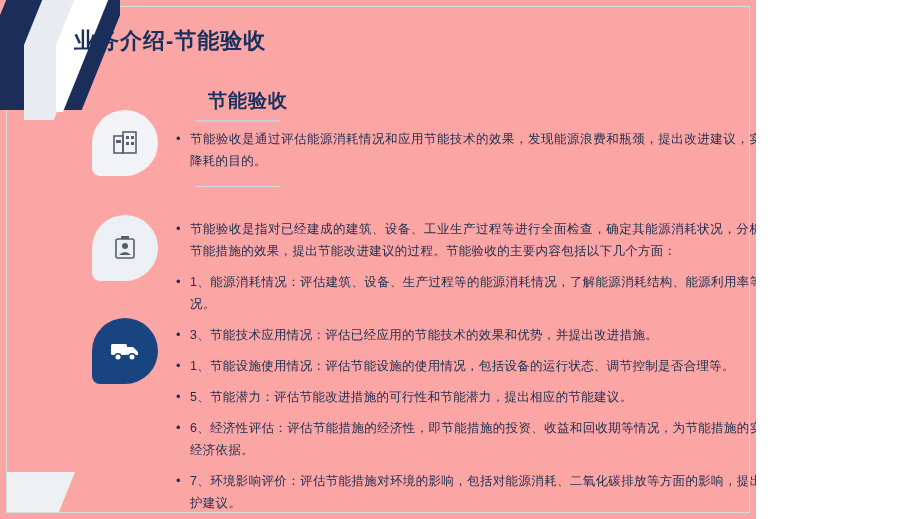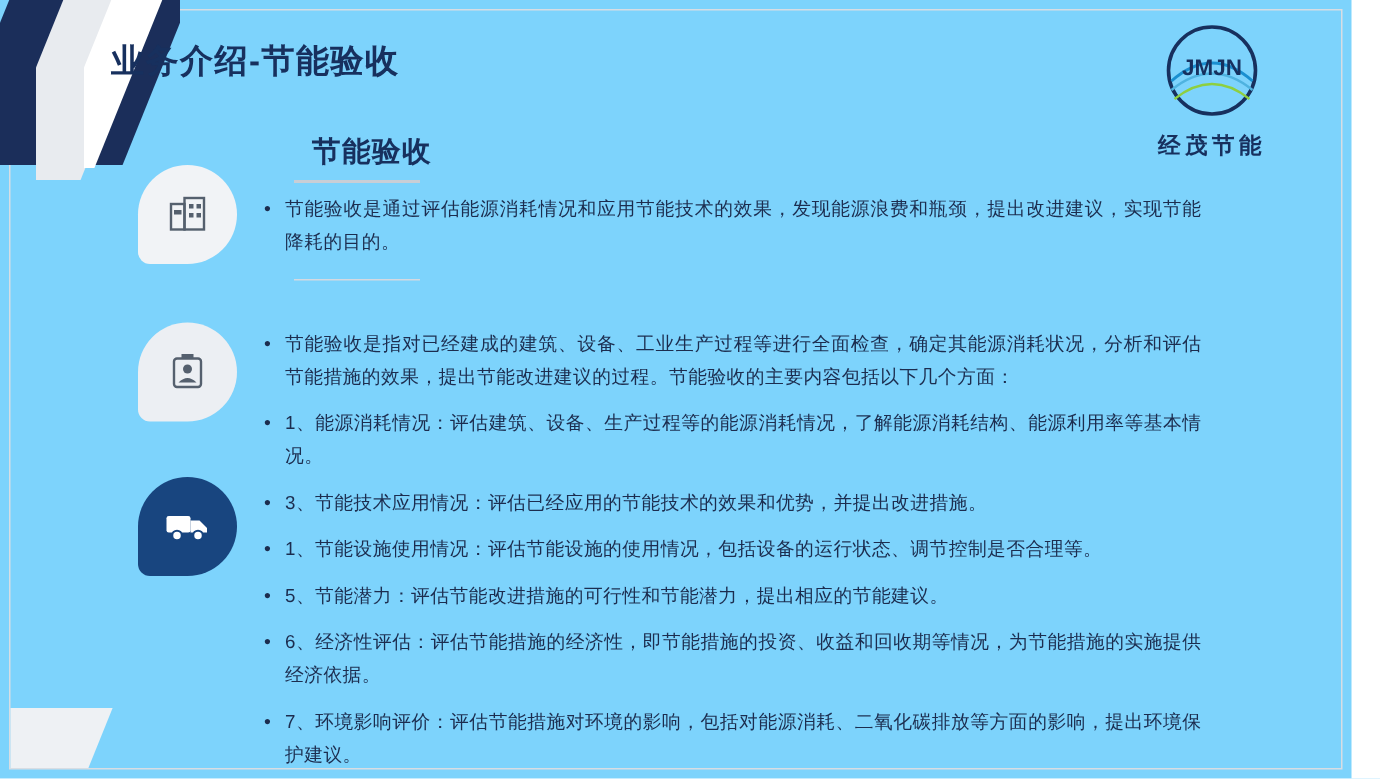--- a/index.html
+++ b/index.html
@@ -5,23 +5,23 @@
   html, body {
     margin: 0;
     padding: 0;
     background: #ffffff;
   }
   body {
     font-family: "Liberation Sans", sans-serif;
   }
   .slide {
     position: relative;
-    width: 901px;
+    width: 756px;
     height: 519px;
-    background: #7dd3fc;
+    background: #fca5a5;
     overflow: hidden;
     box-sizing: border-box;
   }
   
   .frame {
     position: absolute;
     left: 6px;
     top: 6px;
     right: 6px;
     bottom: 6px;
@@ -209,32 +209,20 @@
 <div class="slide">
 
   <div class="frame"></div>
   <div class="corner-dark"></div>
   <div class="corner-grey"></div>
   <div class="corner-white"></div>
   <div class="corner-bottom"></div>
 
   <div class="slide-title">业务介绍-节能验收</div>
 
-  <div class="logo">
-    <div class="logo-mark">
-      <svg width="78" height="72" viewBox="0 0 78 72">
-        <circle cx="39" cy="33" r="29" fill="none" stroke="#17305e" stroke-width="2.4"></circle>
-        <path d="M12 40 Q39 16 66 40" fill="none" stroke="#1a8fd0" stroke-width="2"></path>
-        <path d="M12 46 Q39 24 66 46" fill="none" stroke="#4fb3e0" stroke-width="1.6"></path>
-        <path d="M14 52 Q39 32 64 52" fill="none" stroke="#8ecf3f" stroke-width="1.6"></path>
-        <text x="39" y="36" text-anchor="middle" font-family="Liberation Sans, sans-serif" font-size="15" font-weight="bold" fill="#17305e">JMJN</text>
-      </svg>
-    </div>
-    <div class="logo-text">经茂节能</div>
-  </div>
 
   <div class="section-heading">节能验收</div>
   <div class="section-underline"></div>
   <div class="divider-1"></div>
 
   <div class="badge badge-1">
     <svg width="30" height="30" viewBox="0 0 30 30">
       <rect x="4" y="8" width="9" height="17" fill="none" stroke="#55606e" stroke-width="1.6"></rect>
       <rect x="13" y="4" width="13" height="21" fill="none" stroke="#55606e" stroke-width="1.6"></rect>
       <rect x="16" y="8" width="3" height="3" fill="#55606e"></rect>

